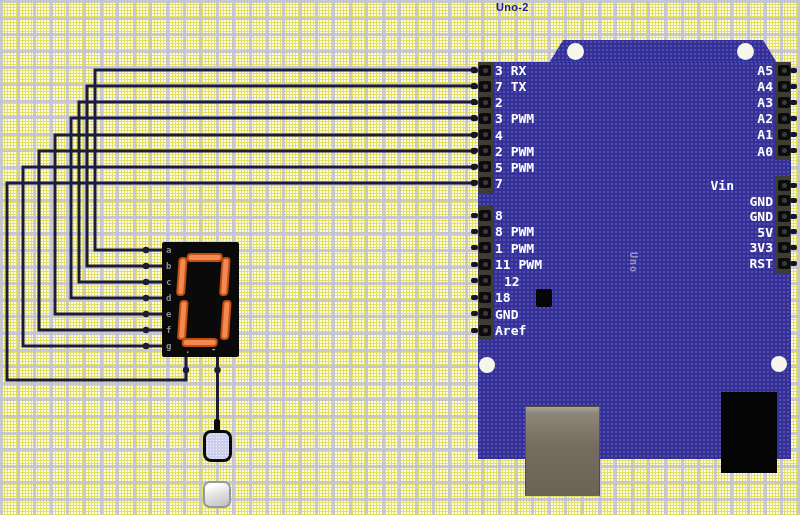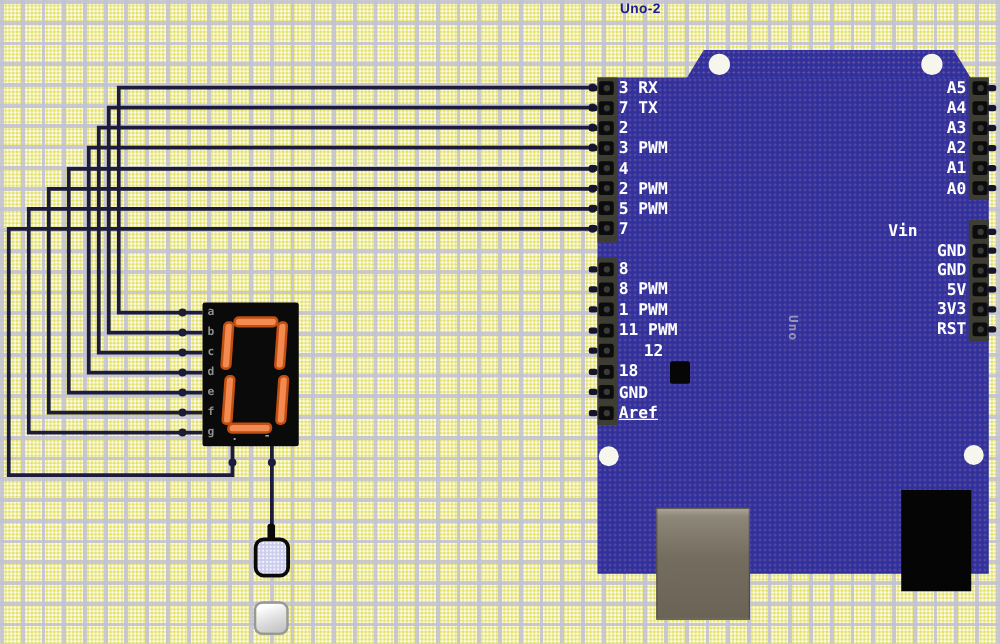--- a/index.html
+++ b/index.html
@@ -156,33 +156,33 @@
         <div class="abs pin-pad" style="left: 479px; top: 242.36px;"></div>
         <div class="abs pin-hole" style="left: 482.5px; top: 245.36px;"></div>
         <span class="abs pin-label" style="left: 495px; top: 241.86px;">1 PWM</span>
         <div class="abs pin-stub" style="left: 471px; top: 261.79px;"></div>
         <div class="abs pin-pad" style="left: 479px; top: 258.79px;"></div>
         <div class="abs pin-hole" style="left: 482.5px; top: 261.79px;"></div>
         <span class="abs pin-label" style="left: 495px; top: 258.29px;">11 PWM</span>
         <div class="abs pin-stub" style="left: 471px; top: 278.22px;"></div>
         <div class="abs pin-pad" style="left: 479px; top: 275.22px;"></div>
         <div class="abs pin-hole" style="left: 482.5px; top: 278.22px;"></div>
-        <span class="abs pin-label" style="left: 515px; top: 274.72px;">12</span>
+        <span class="abs pin-label" style="left: 504px; top: 274.72px;">12</span>
         <div class="abs pin-stub" style="left: 471px; top: 294.65px;"></div>
         <div class="abs pin-pad" style="left: 479px; top: 291.65px;"></div>
         <div class="abs pin-hole" style="left: 482.5px; top: 294.65px;"></div>
         <span class="abs pin-label" style="left: 495px; top: 291.15px;">18</span>
         <div class="abs pin-stub" style="left: 471px; top: 311.08px;"></div>
         <div class="abs pin-pad" style="left: 479px; top: 308.08px;"></div>
         <div class="abs pin-hole" style="left: 482.5px; top: 311.08px;"></div>
         <span class="abs pin-label" style="left: 495px; top: 307.58px;">GND</span>
         <div class="abs pin-stub" style="left: 471px; top: 327.51px;"></div>
         <div class="abs pin-pad" style="left: 479px; top: 324.51px;"></div>
         <div class="abs pin-hole" style="left: 482.5px; top: 327.51px;"></div>
-        <span class="abs pin-label" style="left: 495px; top: 324.01px; text-decoration: underline;">Aref</span>
+        <span class="abs pin-label" style="left: 495px; top: 324.01px;">Aref</span>
       </div>
     <div id="pg-an" class="pin-group">
         <div class="abs pin-stub" style="left: 790px; top: 67.5px;"></div>
         <div class="abs pin-pad" style="left: 778px; top: 64.5px;"></div>
         <div class="abs pin-hole" style="left: 781.5px; top: 67.5px;"></div>
         <span class="abs pin-label right" style="left: 723px; top: 64px;">A5</span>
         <div class="abs pin-stub" style="left: 790px; top: 83.6px;"></div>
         <div class="abs pin-pad" style="left: 778px; top: 80.6px;"></div>
         <div class="abs pin-hole" style="left: 781.5px; top: 83.6px;"></div>
         <span class="abs pin-label right" style="left: 723px; top: 80.1px;">A4</span>

